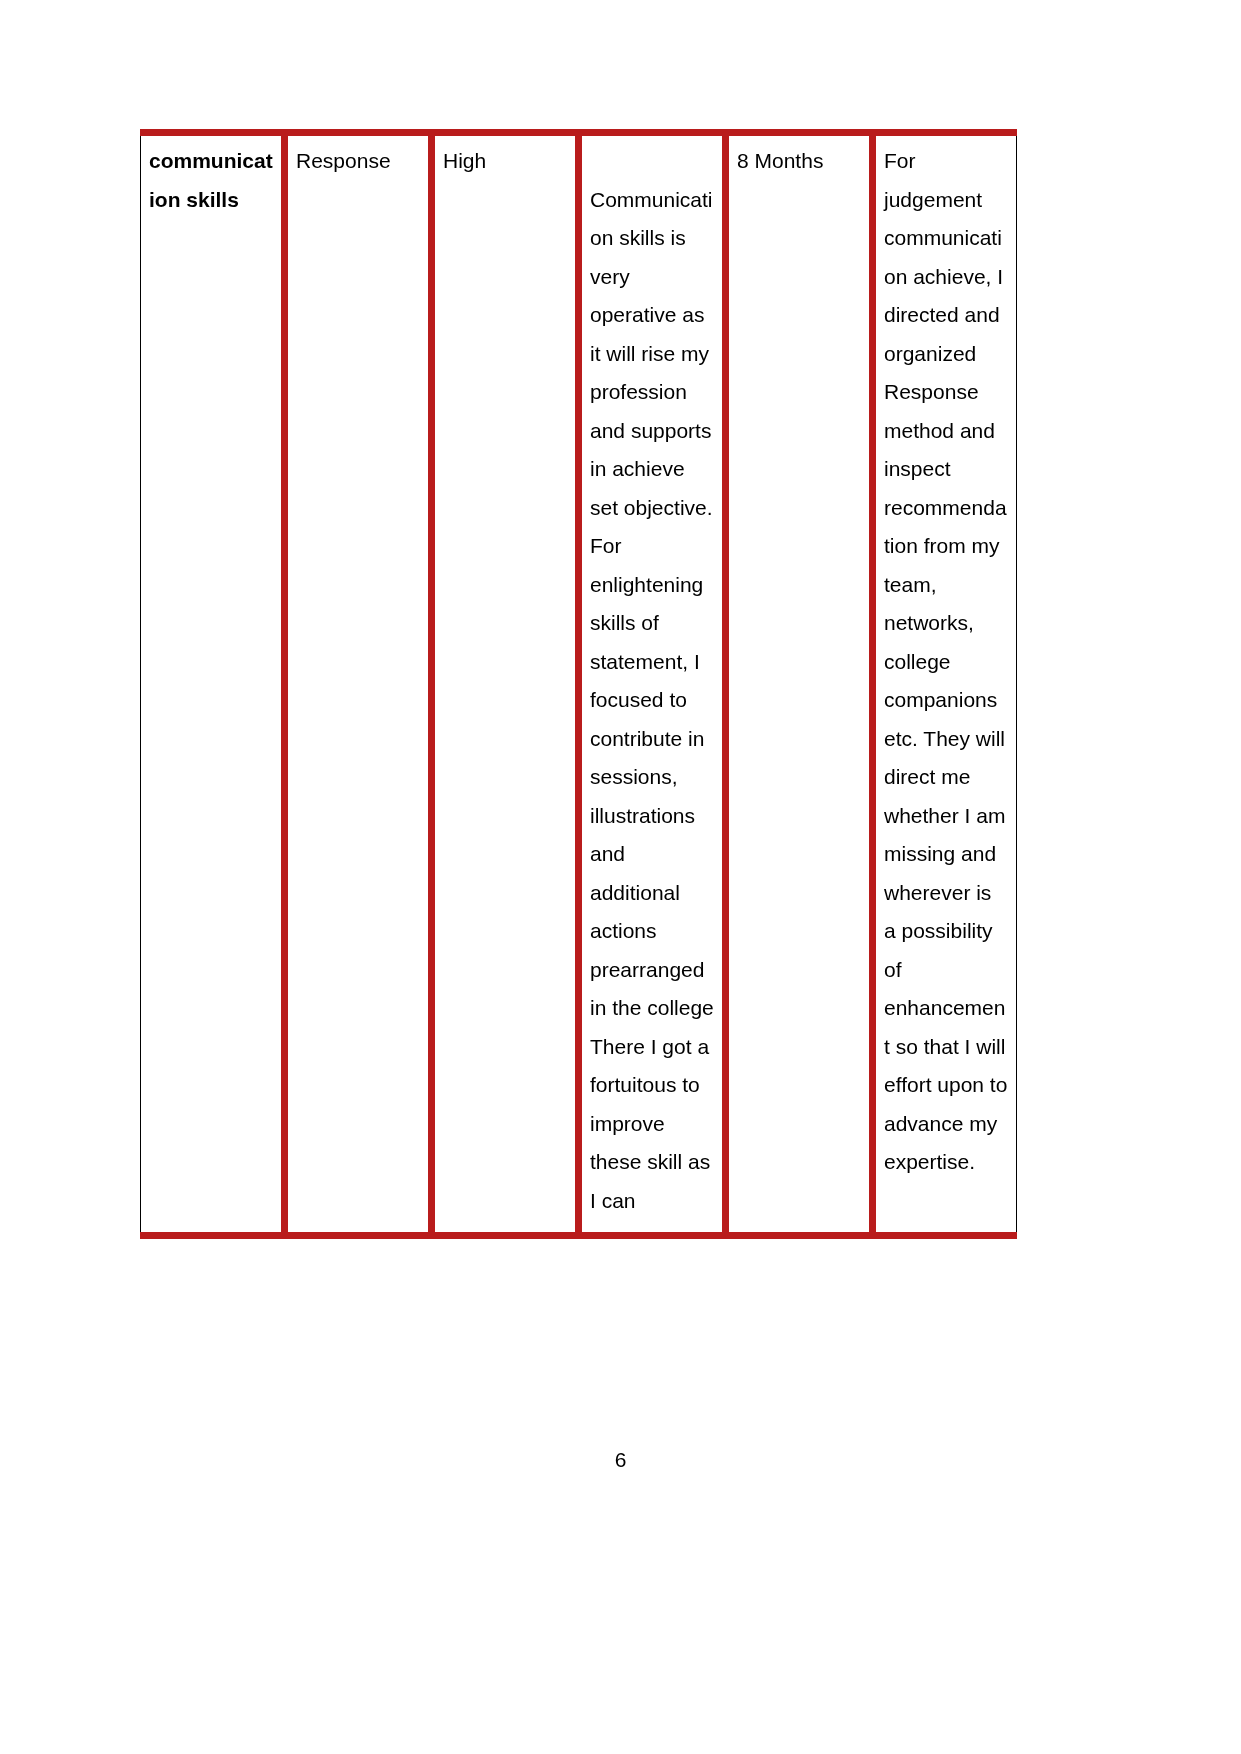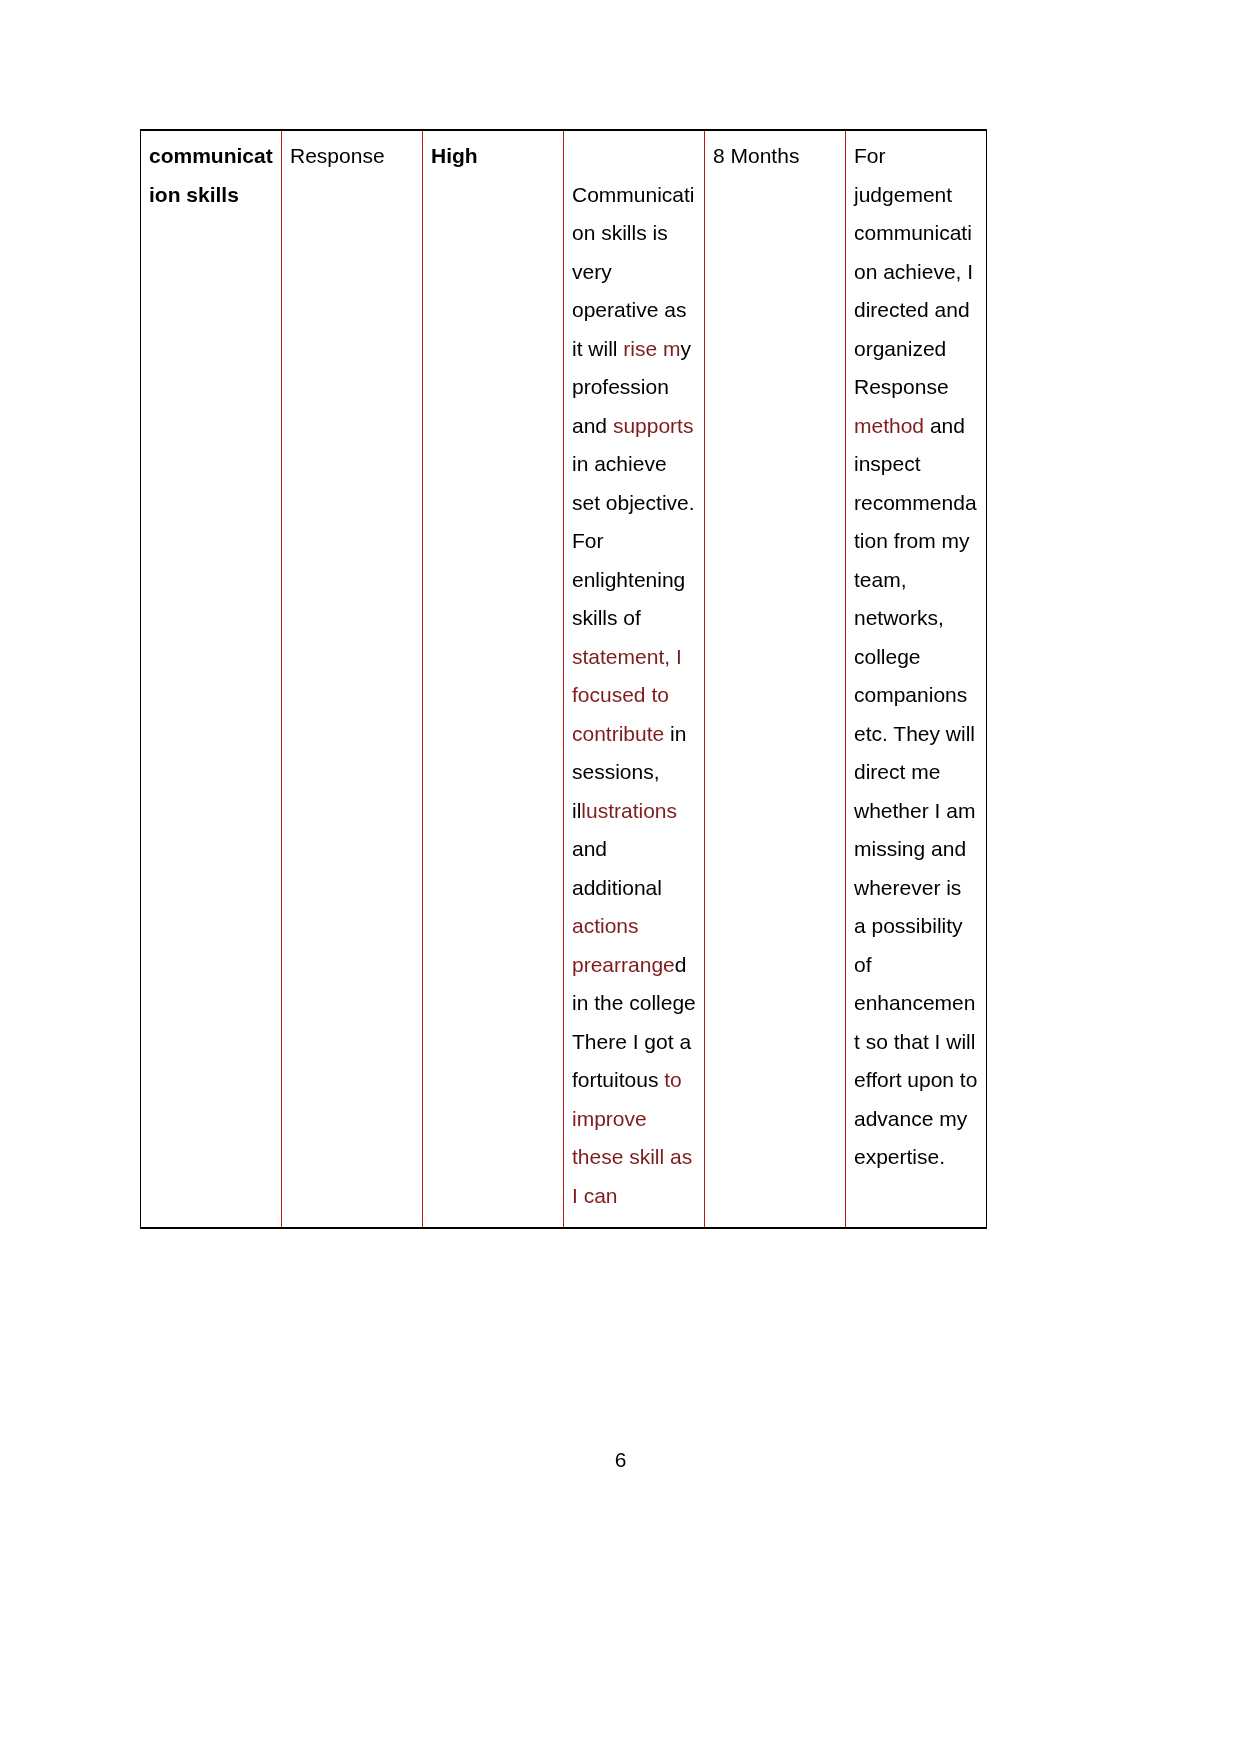--- a/index.html
+++ b/index.html
@@ -28,47 +28,47 @@
     left: 140px;
     top: 129px;
     width: 744px;
   }
   table.skills-table {
     border-collapse: collapse;
     table-layout: fixed;
     width: 744px;
   }
   table.skills-table td {
-    border: 1px solid #b91c1c;
+    border: 7px solid #b91c1c;
     vertical-align: top;
     padding: 6px 8px 12px 8px;
     font-size: 21px;
     line-height: 38.5px;
     font-family: "Liberation Sans", sans-serif;
     color: #000000;
     word-wrap: break-word;
     overflow-wrap: break-word;
   }
   
   table.skills-table {
     border-top: 2px solid #000000;
     border-bottom: 2px solid #000000;
   }
   table.skills-table td:first-child { border-left: 1px solid #000000; }
   table.skills-table td:last-child  { border-right: 1px solid #000000; }
 
   .col-1 { width: 124px; font-weight: bold; }
   .col-2 { width: 124px; }
-  .col-3 { width: 124px; font-weight: bold; }
+  .col-3 { width: 124px; }
   .col-4 { width: 124px; }
   .col-5 { width: 124px; }
   .col-6 { width: 124px; }
 
   .cell-text { display: block; }
-  .cell-text .ins { color: #7f1d1d; text-align: center; }
+  .cell-text .ins { color: #000000; text-align: center; }
 
   .spacer-line { display: block; height: 38.5px; }
 
   .page-number {
     position: absolute;
     left: 0;
     top: 1448px;
     width: 1241px;
     text-align: center;
     font-size: 21px;

